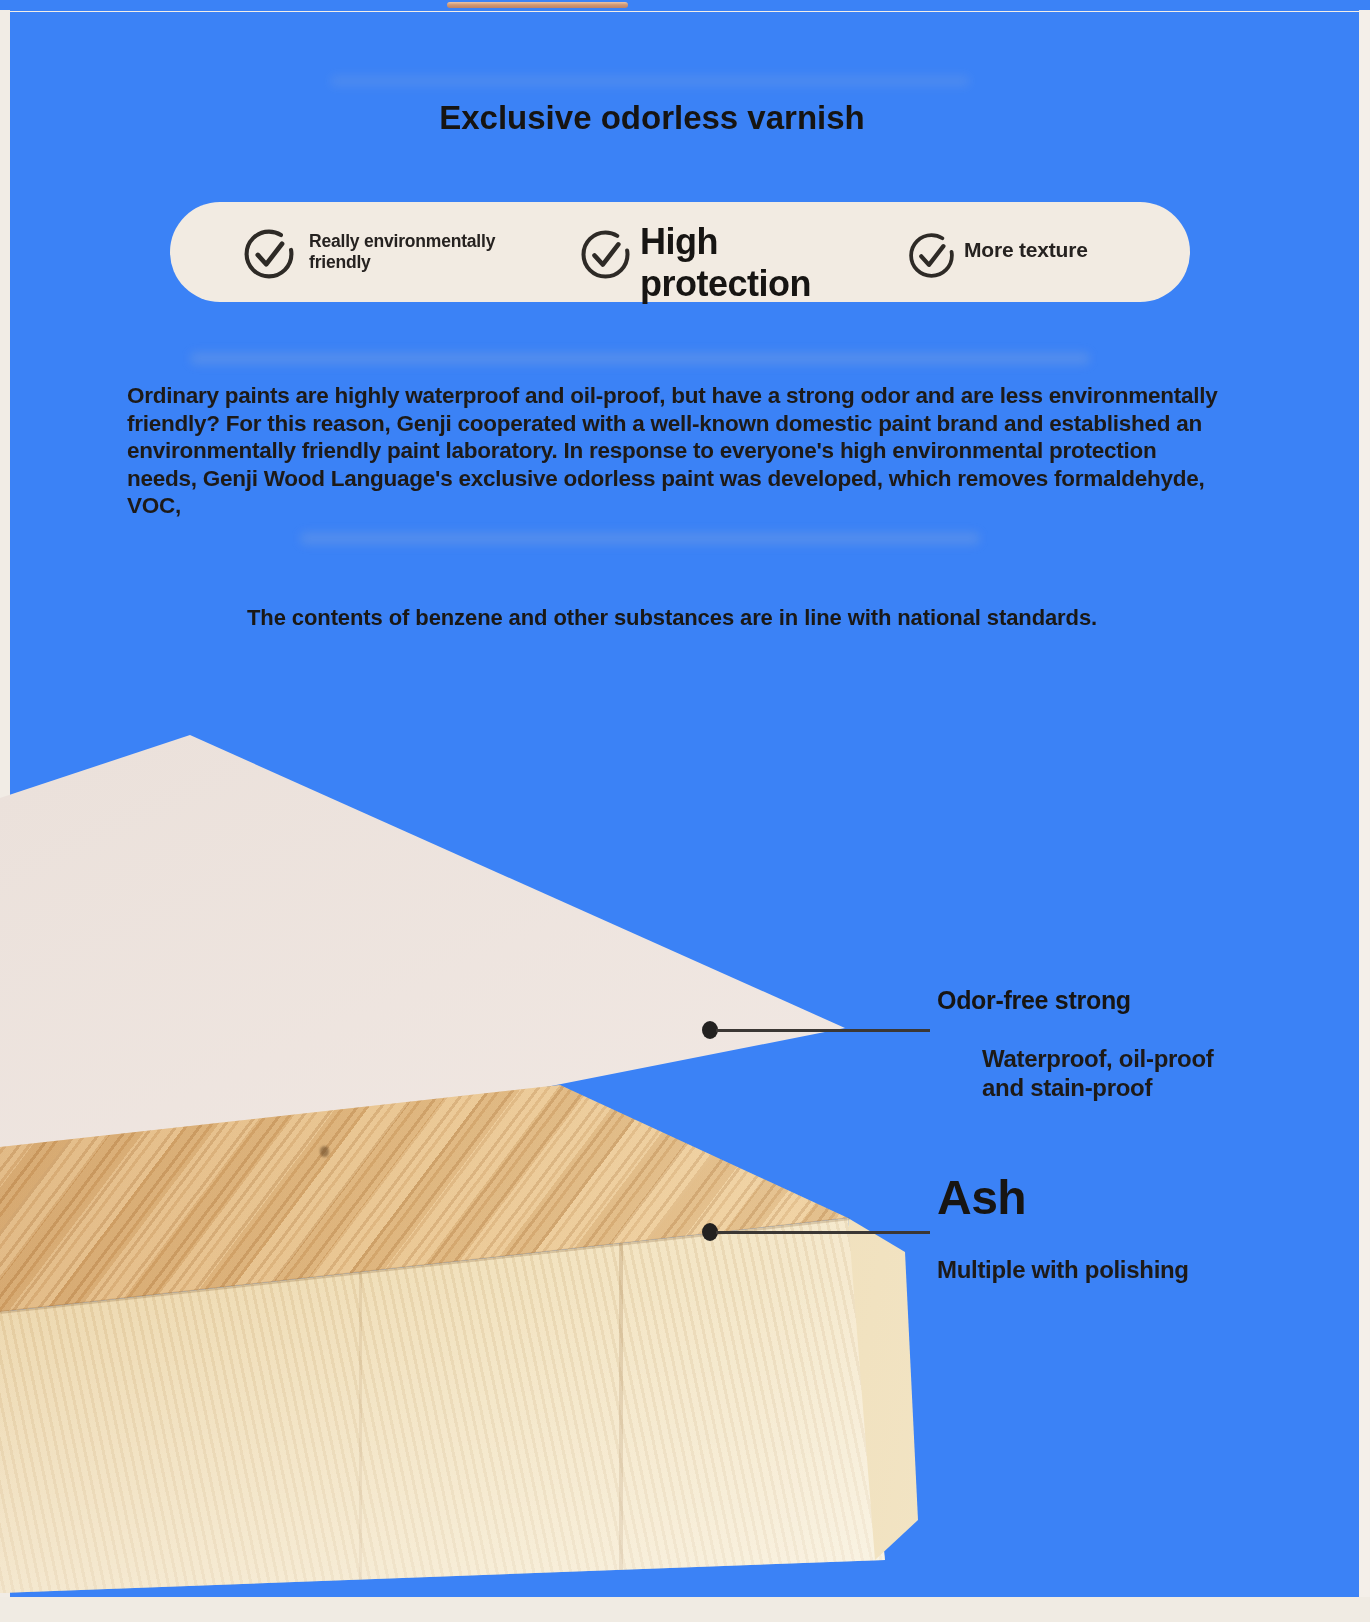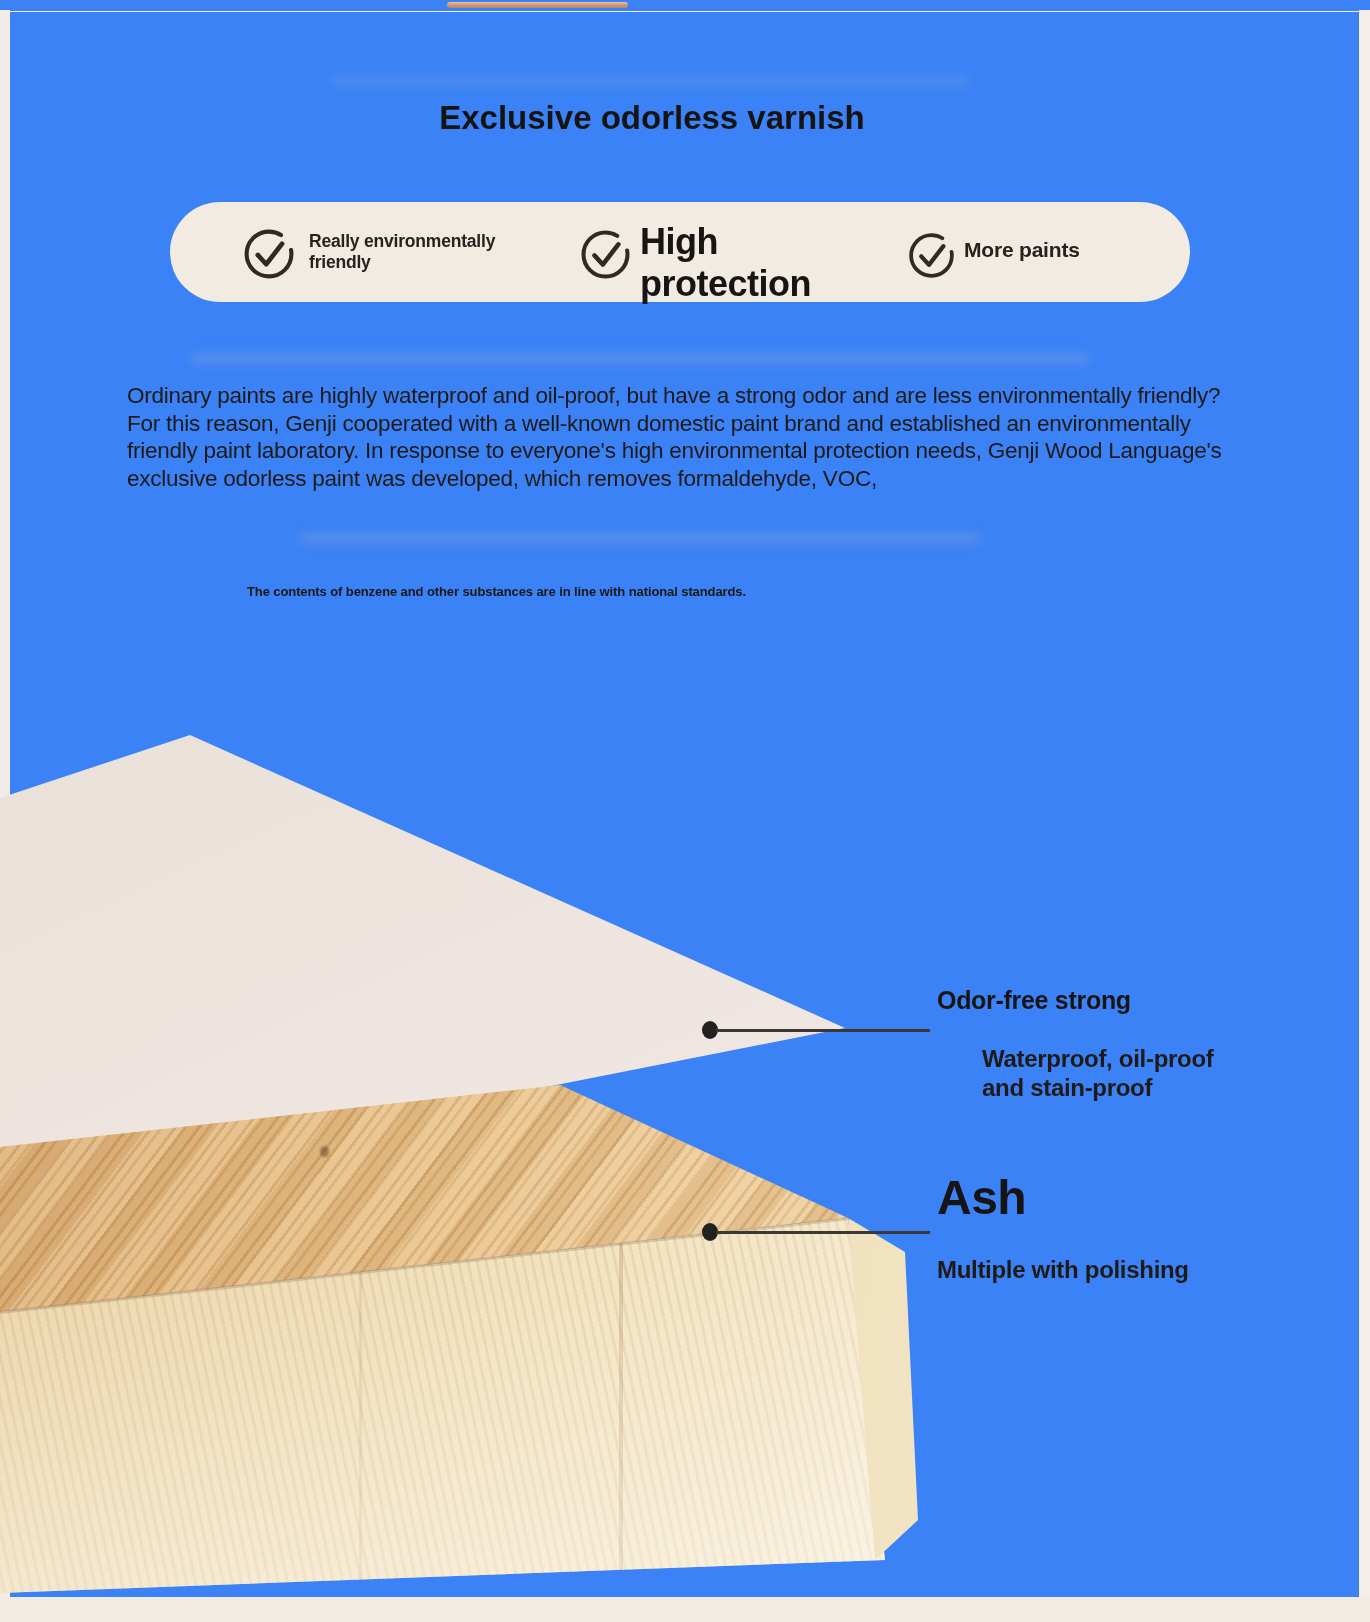--- a/index.html
+++ b/index.html
@@ -32,25 +32,25 @@
   .f1-icon{left:241px;top:226px;}
   .f1-label{left:309px;top:231px;width:190px;font-size:17.5px;line-height:21px;letter-spacing:-0.2px;}
   .f2-icon{left:578px;top:227px;}
   .f2-label{left:640px;top:221px;width:230px;font-size:36px;line-height:42px;letter-spacing:-0.5px;color:#171513;}
   .f3-icon{left:906px;top:230px;}
   .f3-label{left:964px;top:238px;width:240px;font-size:21px;letter-spacing:-0.2px;}
 
   
   .description{
     left:127px;top:382px;width:1095px;
-    font-size:22.5px;line-height:27.5px;font-weight:normal;letter-spacing:-0.25px;color:#1d1a18;
+    font-size:22.5px;line-height:27.5px;font-weight:bold;letter-spacing:-0.25px;color:#1d1a18;
   }
   .standards-note{
-    left:247px;top:584px;width:900px;
-    font-size:13px;font-weight:bold;letter-spacing:-0.1px;color:#1a1816;
+    left:247px;top:605px;width:900px;
+    font-size:22px;font-weight:bold;letter-spacing:-0.1px;color:#1a1816;
   }
 
   
   .ghost{background:rgba(205,200,194,0.16);filter:blur(5px);border-radius:6px;}
   .g1{left:190px;top:352px;width:900px;height:13px;}
   .g2{left:300px;top:532px;width:680px;height:13px;}
   .g3{left:330px;top:75px;width:640px;height:12px;opacity:.7;}
 
   
   .varnish-sheet{
@@ -141,21 +141,21 @@
     </svg>
   </span>
   <div class="abs feature-label f2-label">High protection</div>
 
   <span class="abs f3-icon">
     <svg class="check-icon" width="51" height="51" viewBox="0 0 60 60">
       <circle cx="30" cy="30" r="24" fill="none" stroke="#2e2a26" stroke-width="4.4" pathLength="100" stroke-dasharray="87 13" stroke-dashoffset="3" stroke-linecap="round"></circle>
       <polyline points="18,31 27,41 44,19" fill="none" stroke="#2e2a26" stroke-width="5" stroke-linecap="round" stroke-linejoin="round"></polyline>
     </svg>
   </span>
-  <div class="abs feature-label f3-label">More paints</div>
+  <div class="abs feature-label f3-label">More texture</div>
 
   <div class="abs description">Ordinary paints are highly waterproof and oil-proof, but have a strong odor and are less environmentally friendly? For this reason, Genji cooperated with a well-known domestic paint brand and established an environmentally friendly paint laboratory. In response to everyone's high environmental protection needs, Genji Wood Language's exclusive odorless paint was developed, which removes formaldehyde, VOC,</div>
   <div class="abs standards-note">The contents of benzene and other substances are in line with national standards.</div>
 
   <div class="abs varnish-sheet"></div>
   <div class="abs board-top"></div>
   <div class="abs board-front"></div>
   <div class="abs board-side"></div>
   <div class="abs board-edge-line"></div>
   <div class="abs wood-knot"></div>

